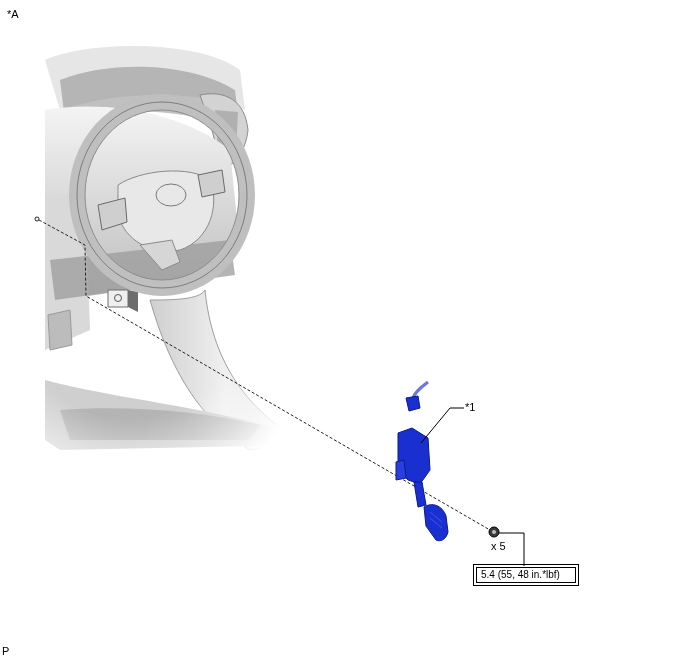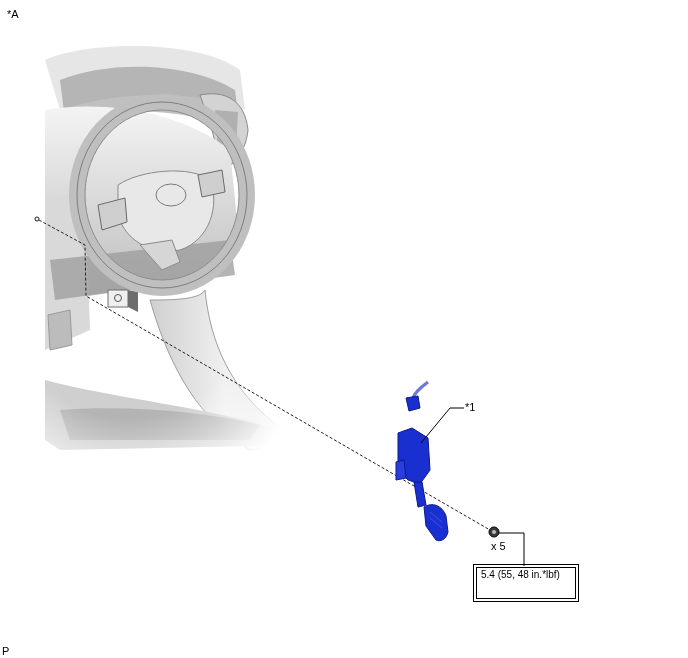--- a/index.html
+++ b/index.html
@@ -3,21 +3,21 @@
   <meta charset="utf-8">
   <style>
     html, body { margin: 0; padding: 0; background: #ffffff; }
     body { width: 688px; height: 658px; position: relative; overflow: hidden;
            font-family: "Liberation Sans", sans-serif; color: #000; }
     .label { position: absolute; font-size: 11px; line-height: 12px; }
     #lbl-a { left: 7px; top: 8px; }
     #lbl-p { left: 2px; top: 645px; }
     #lbl-1 { left: 465px; top: 401px; }
     #lbl-x2 { left: 491px; top: 540px; }
-    .torque-box { position: absolute; left: 473px; top: 564px; width: 106px; height: 38px;
+    .torque-box { position: absolute; left: 473px; top: 564px; width: 106px; height: 22px;
                   border: 1px solid #000; box-sizing: border-box; text-decoration: underline; }
     .torque-inner { position: absolute; left: 2px; top: 2px; right: 2px; bottom: 2px;
                     border: 1px solid #000; font-size: 10px; line-height: 14px;
                     padding-left: 4px; white-space: nowrap; }
     svg.art { position: absolute; left: 0; top: 0; }
   </style>
 </head>
 <body>
 
 <svg class="art" width="688" height="658" viewBox="0 0 688 658">

